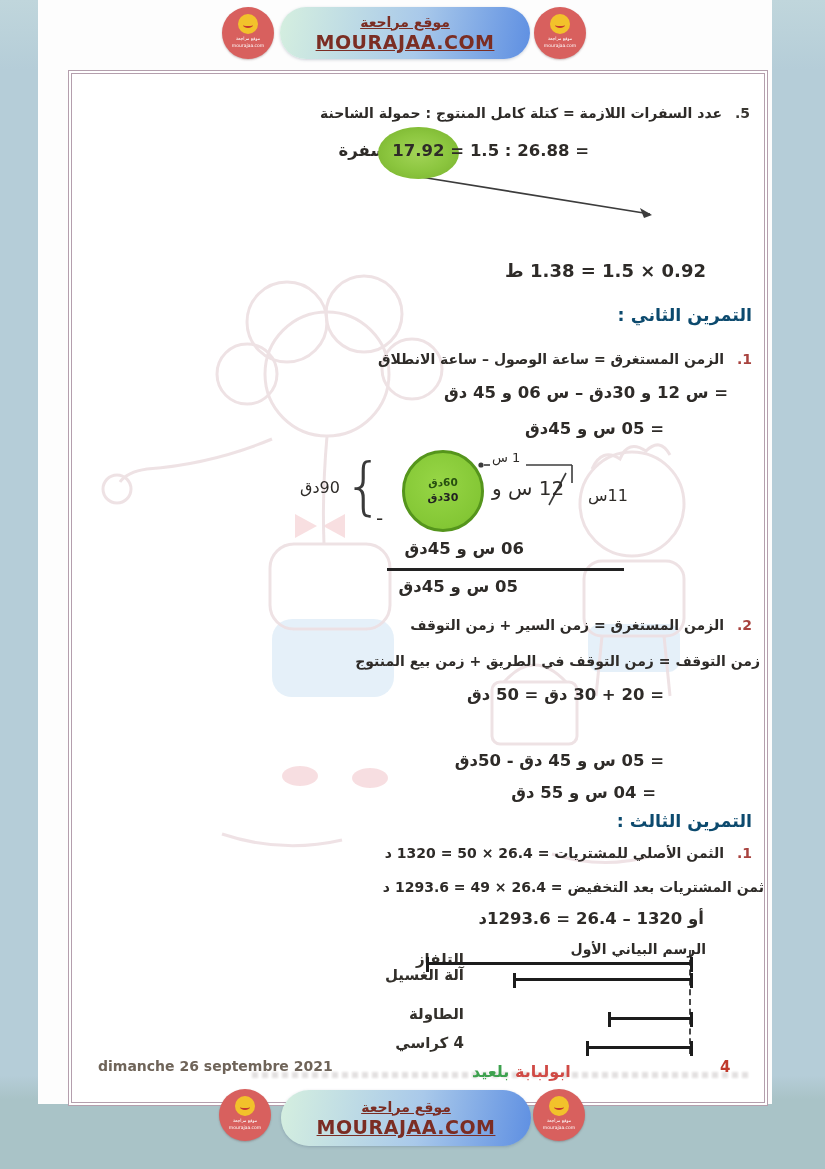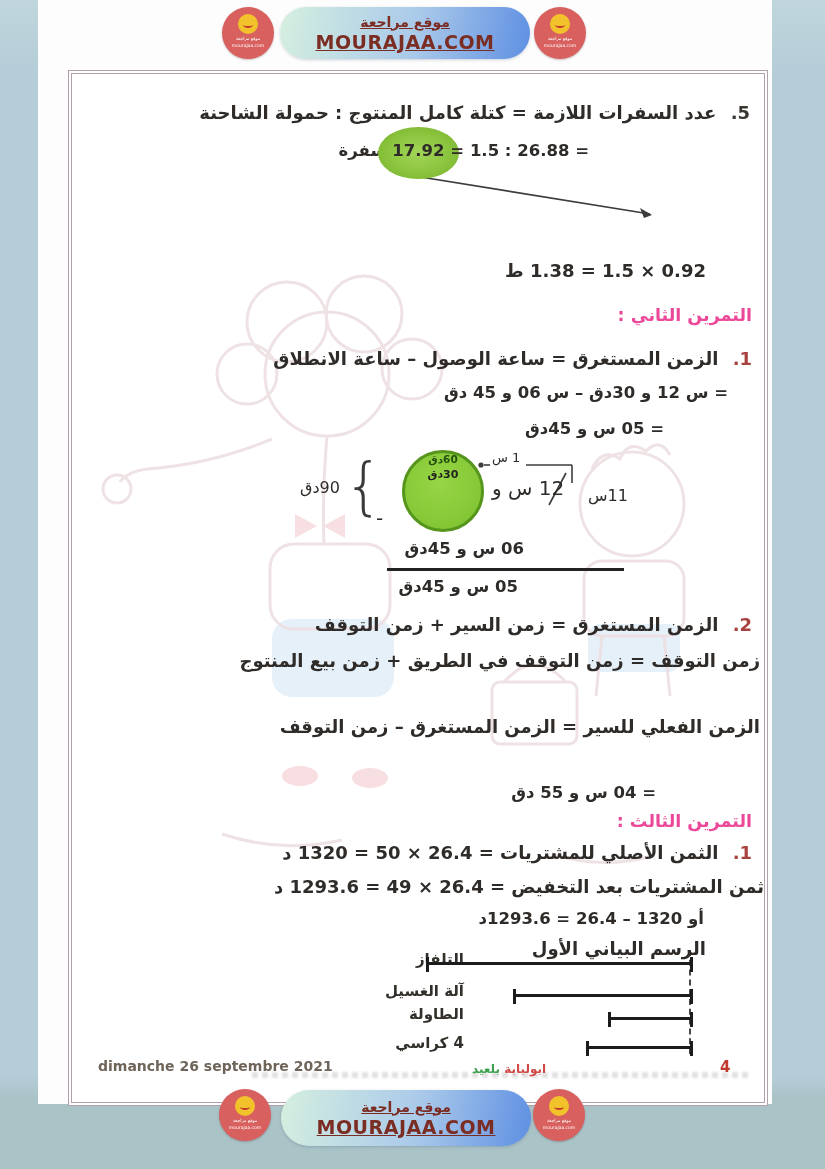--- a/index.html
+++ b/index.html
@@ -27,53 +27,53 @@
   .badge-inner::after{content:"";position:absolute;left:5px;top:8px;width:10px;height:4px;border-bottom:2px solid #c4372f;border-radius:50%;}
   .badge-cap{font-size:4.5px;color:#ffffff;margin-top:2px;line-height:5px;text-align:center;}
   
   .sheet{
     position:absolute;left:68px;top:70px;width:692px;height:1028px;background:#ffffff;
     border:4px double #b49fad;box-sizing:content-box;z-index:2;
   }
   .wm{position:absolute;left:0;top:0;z-index:0;pointer-events:none;}
   .strokes{position:absolute;left:0;top:0;z-index:3;pointer-events:none;}
   .ln{position:absolute;direction:rtl;white-space:nowrap;color:#2e2b28;z-index:4;line-height:26px;}
-  .ar{font-size:18px;font-weight:bold;}
+  .ar{font-size:14px;font-weight:bold;}
   .eq{font-size:16.5px;font-weight:600;}
-  .hd{font-size:17.5px;font-weight:bold;color:#ec4899;}
+  .hd{font-size:17.5px;font-weight:bold;color:#0c4a6e;}
   .inum{color:#a8423e;font-weight:bold;margin-left:8px;}
   .inum-dark{color:#3a3732;font-weight:bold;margin-left:8px;}
   .hl{
     display:inline-block;border-radius:50%;
     padding:11px 14px 15px 14px;margin:-11px -14px -15px -14px;
     background:radial-gradient(closest-side,#a2d457 0%,#8cc63f 72%,#83bd37 100%);
   }
   .anno{position:absolute;direction:rtl;font-weight:normal;color:#2e2b28;z-index:4;white-space:nowrap;}
   .green-circle{
     position:absolute;left:330px;top:376px;width:82px;height:82px;border-radius:50%;
     background:radial-gradient(circle at 45% 40%,#97d646 0%,#84c735 70%,#76b52c 100%);
     border:3px solid #55951c;box-sizing:border-box;z-index:2;
-    display:flex;flex-direction:column;align-items:center;direction:rtl;
+    display:flex;flex-direction:column;align-items:center;justify-content:center;direction:rtl;
   }
   .gc-top{font-size:10.5px;font-weight:bold;color:#274f10;line-height:12px;}
   .gc-bottom{font-size:11px;font-weight:bold;color:#222;line-height:19px;}
   .brace{position:absolute;left:272px;top:368px;font-size:62px;font-weight:200;color:#3a3a3a;z-index:4;line-height:88px;}
   .sub-rule{position:absolute;left:315px;top:494px;width:237px;border-top:3px solid #222;z-index:4;}
   
   #chart-area{position:absolute;left:0;top:880px;width:692px;height:110px;z-index:4;}
   .chart-row{position:absolute;left:0;width:100%;height:22px;}
   .chart-label{position:absolute;right:300px;top:-4px;font-size:15px;font-weight:bold;color:#33302b;direction:rtl;white-space:nowrap;}
   .chart-bar{position:absolute;top:8px;height:0;border-top:3px solid #1c1c1c;}
   .chart-bar::before,.chart-bar::after{content:"";position:absolute;top:-8px;width:3px;height:15px;background:#1c1c1c;}
   .chart-bar::before{left:-1px;}
   .chart-bar::after{right:-1px;}
   .chart-dash{position:absolute;left:617px;top:876px;height:104px;border-left:2px dashed #2a2a2a;opacity:.85;z-index:3;}
   
   .foot-date{position:absolute;left:26px;top:984px;font-size:14px;font-weight:700;color:#6f6459;z-index:4;}
-  .foot-sign{position:absolute;left:400px;top:988px;font-size:12px;font-weight:bold;direction:rtl;z-index:4;}
+  .foot-sign{position:absolute;left:400px;top:988px;font-size:16px;font-weight:bold;direction:rtl;z-index:4;}
   .sign-first{color:#d04a45;}
   .sign-last{color:#3da14e;}
   .foot-page{position:absolute;left:648px;top:984px;font-size:15px;font-weight:bold;color:#c0392b;z-index:4;}
   .blur-strip{
     position:absolute;left:180px;top:998px;width:500px;height:6px;opacity:.4;filter:blur(1px);z-index:3;
     background:repeating-linear-gradient(90deg,#b9b2b2 0 6px,transparent 6px 10px);
   }
 </style>
 </head>
 <body>
@@ -171,38 +171,39 @@
 
   <div class="ln eq" style="top:462px;right:240px;">06 س  و   45دق</div>
   <div class="sub-rule"></div>
   <div class="ln eq" style="top:500px;right:246px;">05 س  و  45دق</div>
 
   <div class="ln ar" style="top:538px;right:12px;">
     <span class="inum">2.</span>
     <span>الزمن المستغرق = زمن السير + زمن التوقف</span>
   </div>
   <div class="ln ar" style="top:574px;right:4px;">زمن التوقف = زمن التوقف في الطريق + زمن بيع المنتوج</div>
-  <div class="ln ar" style="top:640px;right:4px;">الزمن الفعلي للسير = الزمن المستغرق – زمن التوقف</div>
+  <div class="ln eq" style="top:608px;right:100px;">= 20 + 30 دق = 50 دق</div>
+  <div class="ln eq" style="top:674px;right:100px;">= 05 س و 45 دق - 50دق</div>
   <div class="ln eq" style="top:706px;right:108px;">= 04 س و 55 دق</div>
 
   <div class="ln hd" style="top:734px;right:12px;">التمرين الثالث :</div>
   <div class="ln ar" style="top:766px;right:12px;">
     <span class="inum">1.</span>
     <span>الثمن الأصلي للمشتريات = 26.4 × 50 = 1320 د</span>
   </div>
   <div class="ln ar" style="top:800px;right:0px;">ثمن المشتريات بعد التخفيض = 26.4 × 49 = 1293.6 د</div>
   <div class="ln eq" style="top:832px;right:60px;">أو 1320 – 26.4 = 1293.6د</div>
   <div class="ln ar" style="top:862px;right:58px;">الرسم البياني الأول</div>
 
   <div id="chart-area">
       <div class="chart-row" style="top: 0px;">
         <span class="chart-label">التلفاز</span>
         <div class="chart-bar" style="width: 265px; right: 72px;"></div>
       </div>
-      <div class="chart-row" style="top: 32px; text-decoration: underline;">
+      <div class="chart-row" style="top: 16px; text-decoration: underline;">
         <span class="chart-label">آلة الغسيل</span>
         <div class="chart-bar" style="width: 178px; right: 72px;"></div>
       </div>
       <div class="chart-row" style="top: 55px;">
         <span class="chart-label">الطاولة</span>
         <div class="chart-bar" style="width: 83px; right: 72px;"></div>
       </div>
       <div class="chart-row" style="top: 84px;">
         <span class="chart-label">4 كراسي</span>
         <div class="chart-bar" style="width: 105px; right: 72px;"></div>

